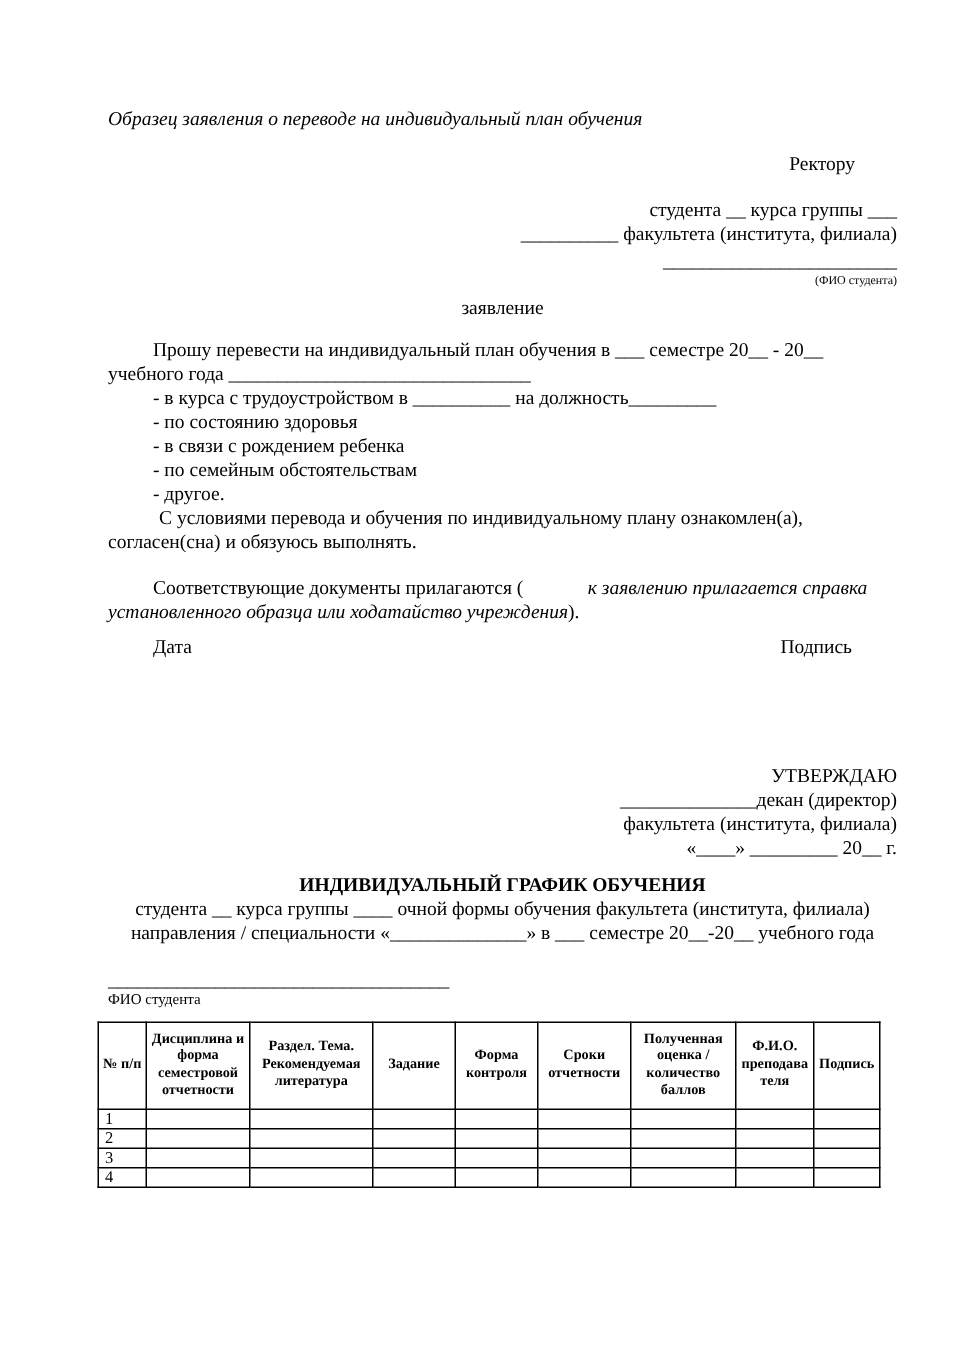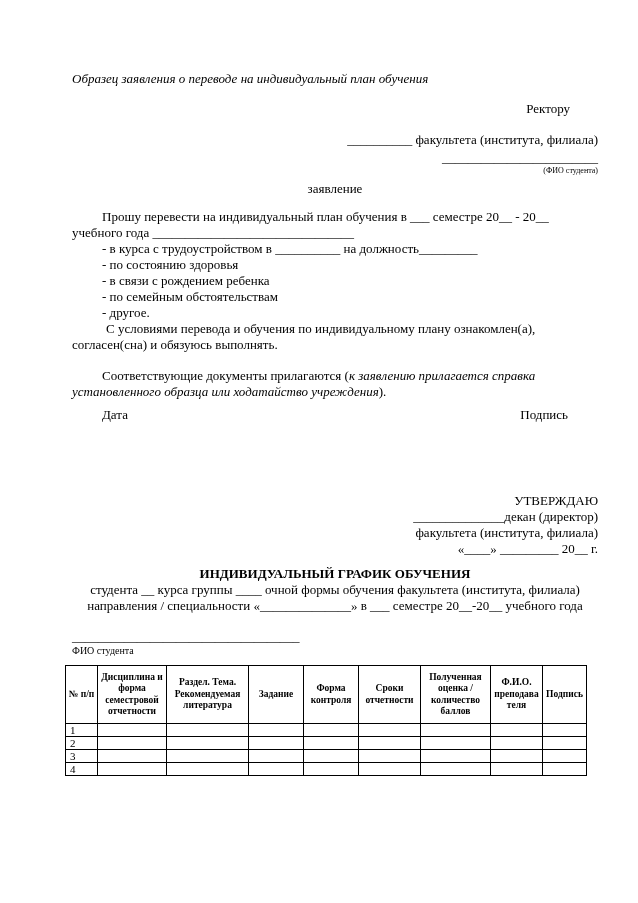--- a/index.html
+++ b/index.html
@@ -24,21 +24,21 @@
   .addressee .recipient { padding-right: 28px; margin-bottom: 15px; }
   .fio-line { margin-top: 2px; }
   .fio-caption { font-size: 8px; line-height: 10px; }
 
   .app-heading { text-align: center; font-weight: normal; margin: 5px 0 12px 0; }
 
   .indent { text-indent: 30px; }
   .reason { padding-left: 30px; }
   .agreement { text-indent: 34px; }
   .documents { text-indent: 30px; margin-top: 15px; }
-  .documents .it { font-style: italic; }
+  .documents .it { font-style: italic; margin-left: 43px; }
 
   .date-sig {
     display: flex;
     justify-content: space-between;
     margin-top: 7px;
     padding-left: 30px;
     padding-right: 30px;
   }
 
   .approval { text-align: right; margin-top: 70px; }
@@ -77,20 +77,21 @@
 </style>
 </head>
 <body>
 
 <div class="page">
 
   <p class="sample-note">Образец заявления о переводе на индивидуальный план обучения</p>
 
   <div class="addressee">
     <div class="recipient">Ректору</div>
+    <div>студента __ курса группы ___</div>
     <div>__________ факультета (института, филиала)</div>
     <div class="fio-line">________________________</div>
     <div class="fio-caption">(ФИО студента)</div>
   </div>
 
   <p class="app-heading">заявление</p>
 
   <p class="indent">Прошу перевести на индивидуальный план обучения в ___ семестре 20__ - 20__ учебного года _______________________________</p>
 
   <div>

